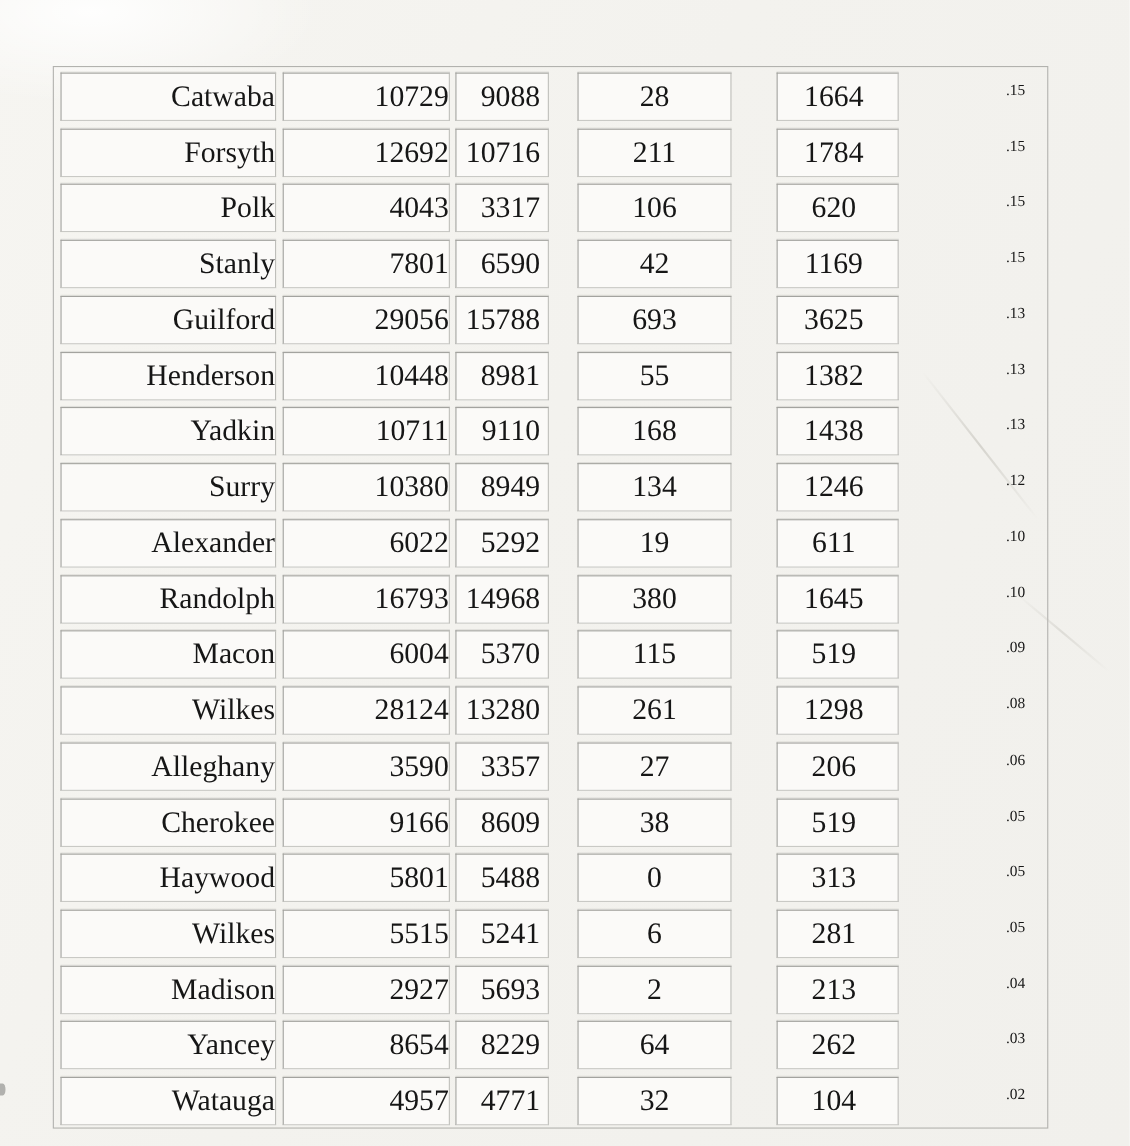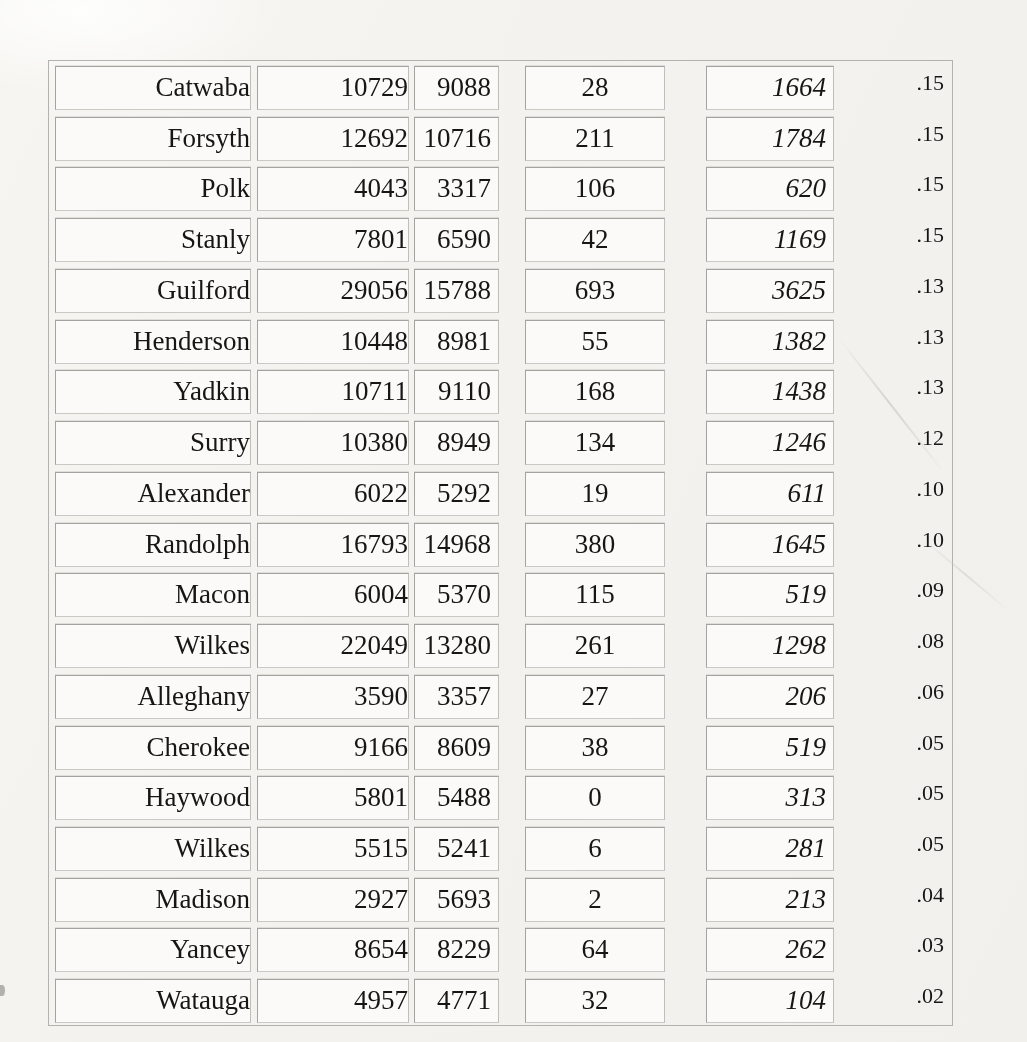--- a/index.html
+++ b/index.html
@@ -49,29 +49,29 @@
     font-size: 27px;
     line-height: 41px;
     white-space: nowrap;
     overflow: hidden;
   }
 
   .county { left: 6px;   width: 196px; padding-left: 9px; text-align: right; }
   .c2     { left: 208px; width: 152px; padding-right: 0; text-align: right; }
   .c3     { left: 365px; width: 85px; padding-right: 7px; text-align: right; }
   .c4     { left: 476px; width: 140px; text-align: center; }
-  .c5     { left: 657px; width: 128px; padding-right: 7px; text-align: right; font-style: italic; }
+  .c5     { left: 657px; width: 111px; padding-right: 7px; text-align: center; }
 
   .rate {
     position: absolute;
-    right: 8px;
+    right: 20px;
     top: 1px;
     height: 44px;
     line-height: 42px;
-    font-size: 22px;
+    font-size: 14px;
     text-align: right;
   }
 
   
   .crease {
     position: absolute;
     background: linear-gradient(to bottom, rgba(190,188,180,0), rgba(190,188,180,0.55), rgba(190,188,180,0));
     width: 2px;
     pointer-events: none;
   }
@@ -175,21 +175,21 @@
     <div class="row">
     <div class="cell county">Macon</div>
     <div class="cell c2">6004</div>
     <div class="cell c3">5370</div>
     <div class="cell c4">115</div>
     <div class="cell c5">519</div>
     <div class="rate">.09</div>
   </div>
     <div class="row">
     <div class="cell county">Wilkes</div>
-    <div class="cell c2">22049</div>
+    <div class="cell c2">28124</div>
     <div class="cell c3">13280</div>
     <div class="cell c4">261</div>
     <div class="cell c5">1298</div>
     <div class="rate">.08</div>
   </div>
     <div class="row">
     <div class="cell county">Alleghany</div>
     <div class="cell c2">3590</div>
     <div class="cell c3">3357</div>
     <div class="cell c4">27</div>

